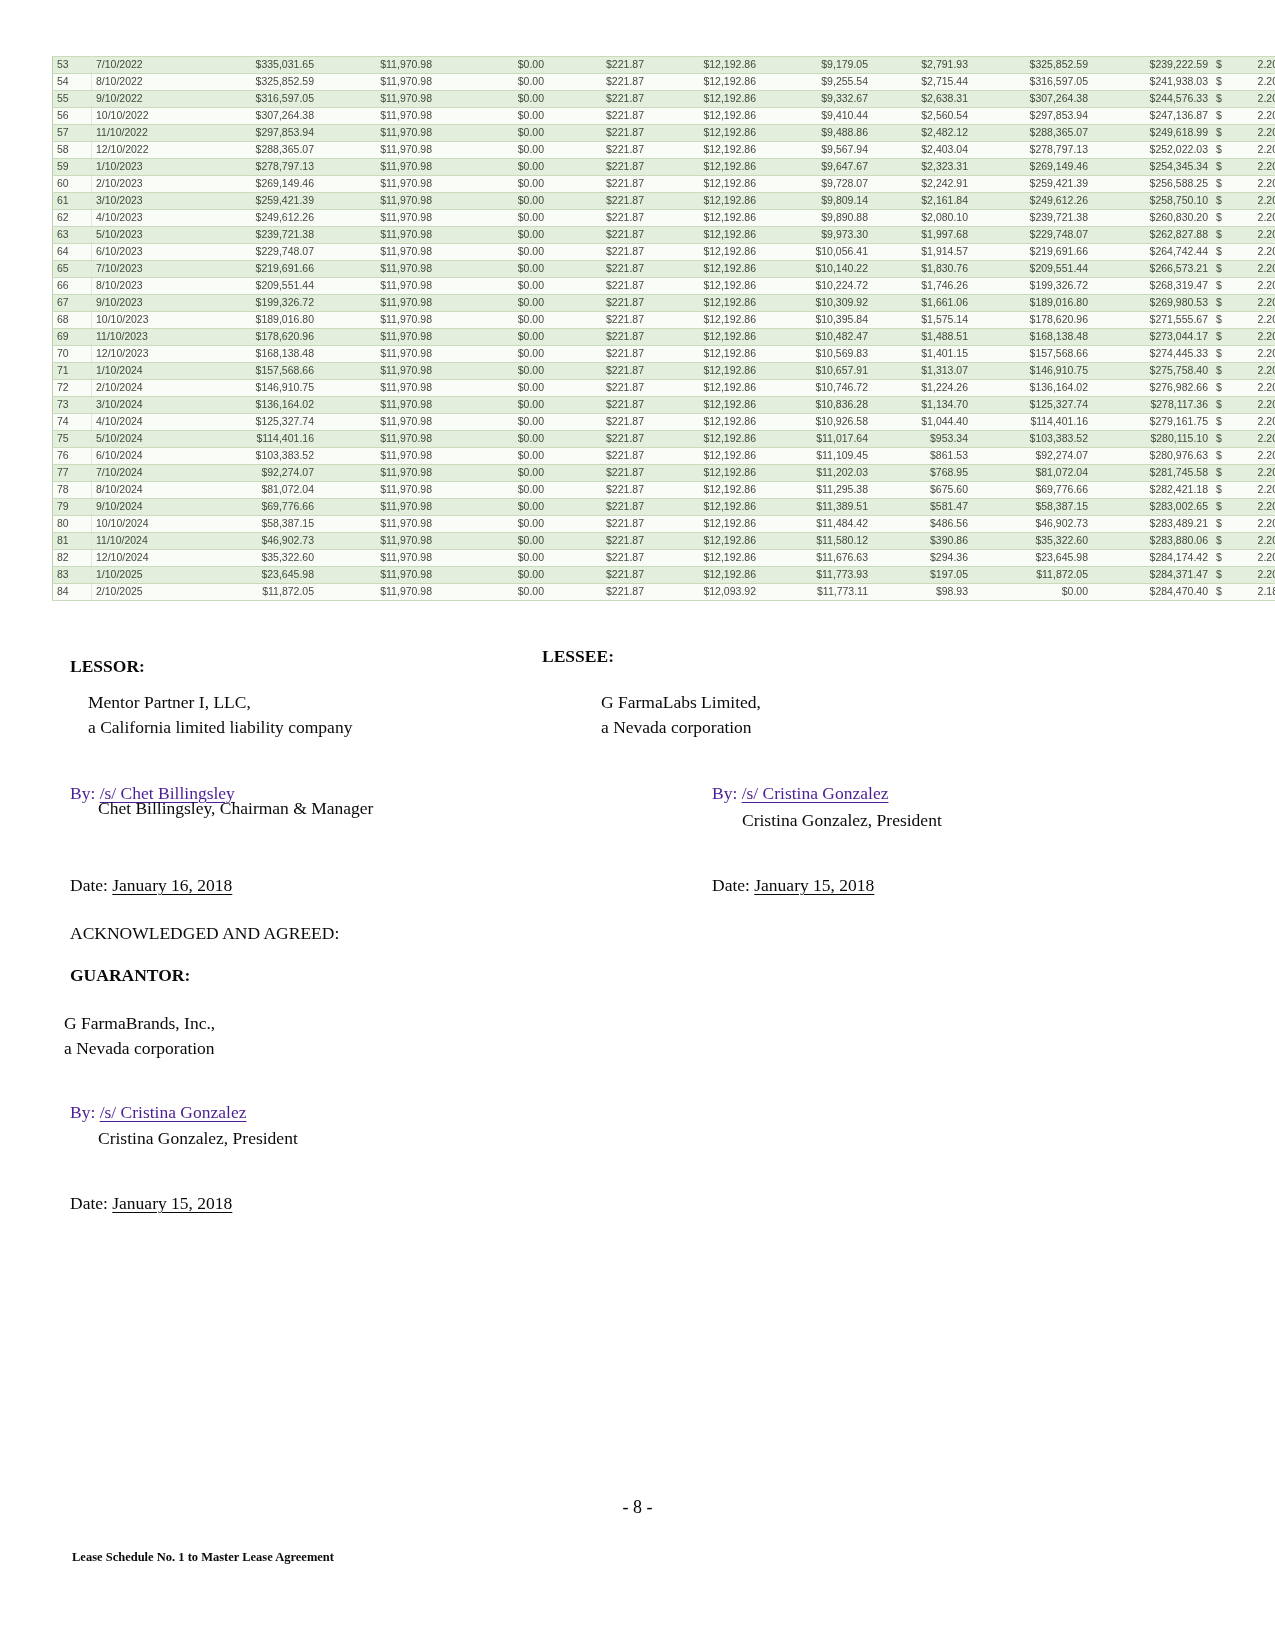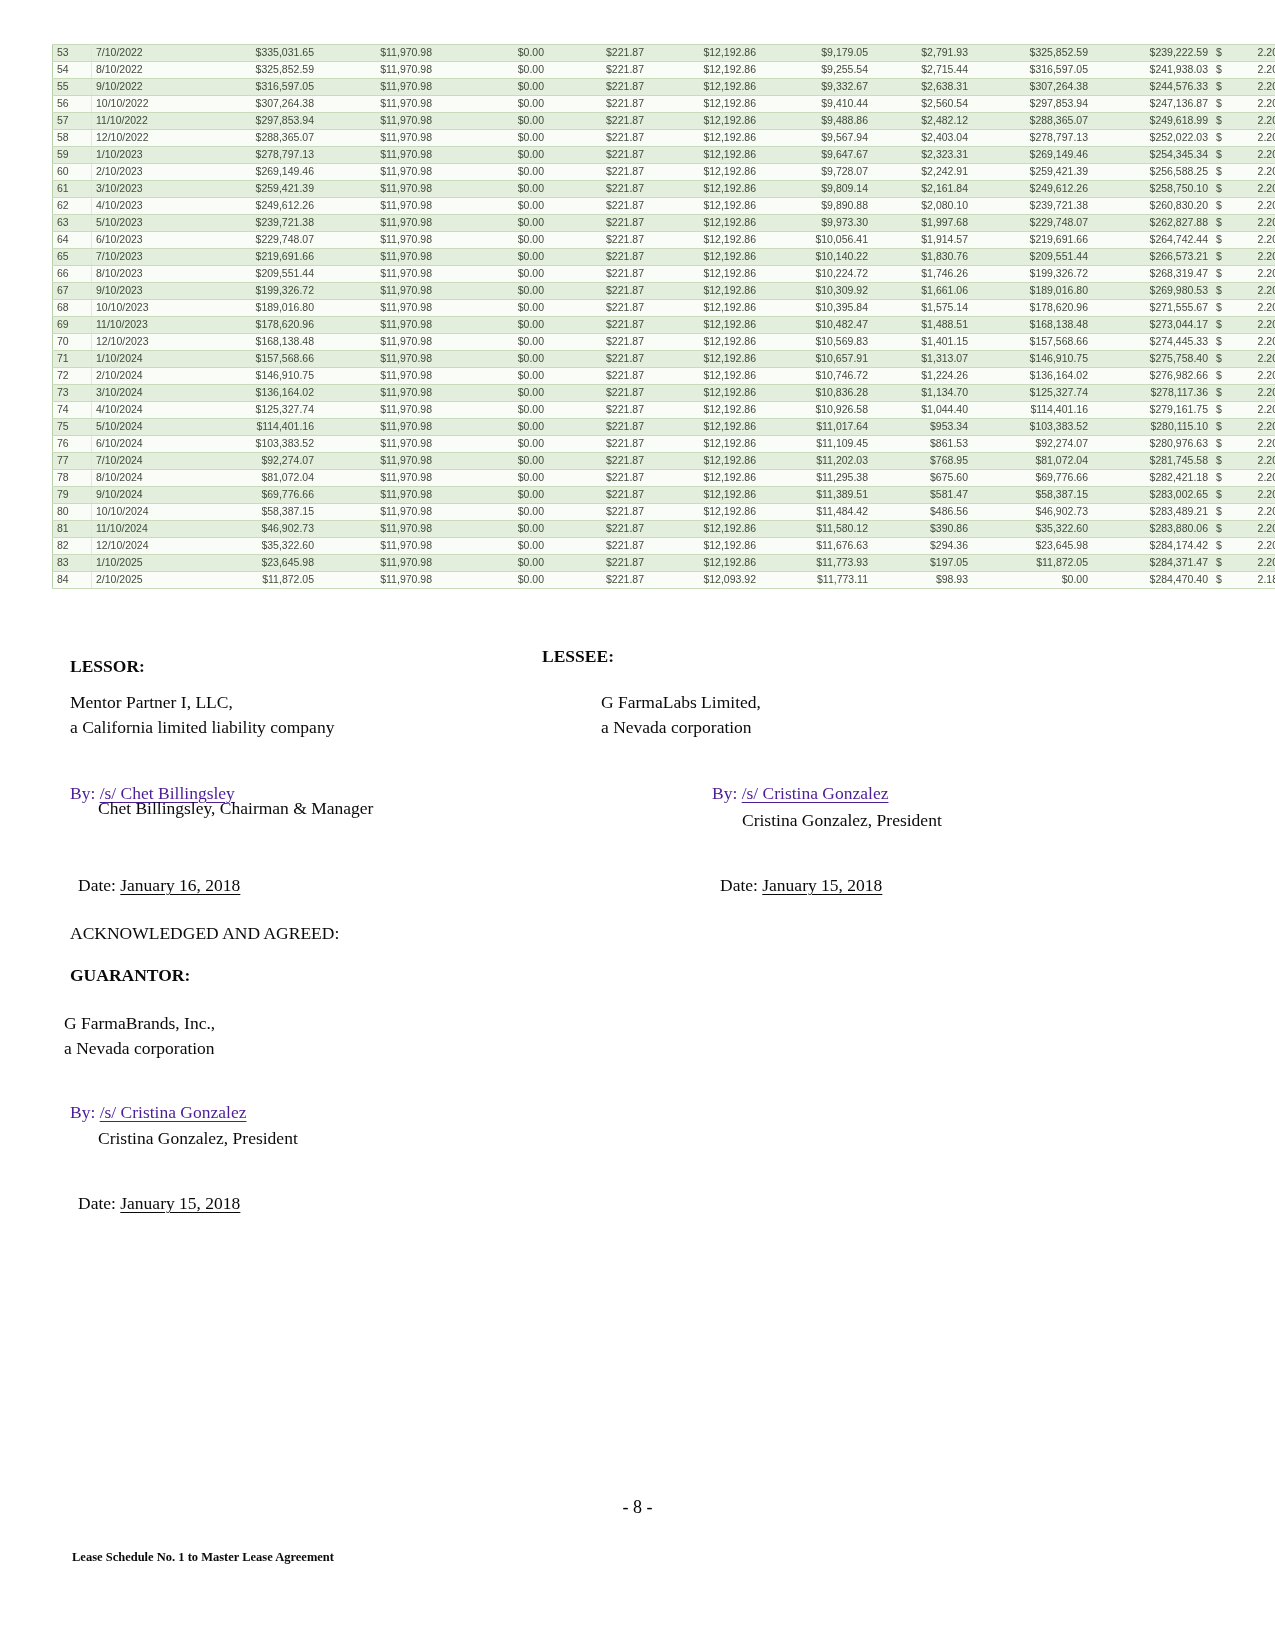--- a/index.html
+++ b/index.html
@@ -21,21 +21,21 @@
     top: 0; left: 0;
     width: 1275px;
     height: 1650px;
     background: #ffffff;
   }
 
   
   .sheet-wrap {
     position: absolute;
     left: 52px;
-    top: 44px;
+    top: 56px;
     width: 1040px;
   }
   table.sheet {
     border-collapse: collapse;
     width: 1040px;
     font-family: "Liberation Sans", sans-serif;
     font-size: 10.5px;
     color: #3f4a3a;
     table-layout: fixed;
   }
@@ -113,21 +113,20 @@
     font-size: 17.5px;
     color: #0a0a0a;
     white-space: nowrap;
   }
   .date-line {
     position: absolute;
     font-family: "Liberation Serif", serif;
     font-size: 17.5px;
     color: #0a0a0a;
     white-space: nowrap;
-    margin-left: 8px;
   }
   .date-line .u {
     text-decoration: underline;
     text-underline-offset: 3px;
   }
 
   
   .page-number {
     position: absolute;
     left: 0; right: 0;
@@ -633,21 +632,21 @@
             <td class="c-cum c-num">$284,470.40</td>
             <td class="c-dollar">$</td>
             <td class="c-rate">2.18</td>
           </tr>
         </tbody>
     </table>
   </div>
 
 
   <div class="block-label" style="left:70px; top:656px;">LESSOR:</div>
-  <div class="block-text" style="left:70px; top:690px;">Mentor Partner I, LLC,
+  <div class="block-text" style="left:88px; top:690px;">Mentor Partner I, LLC,
 a California limited liability company</div>
   <div class="sig-line" style="left:70px; top:783px;">
     <span>By:</span>
     <span class="u" style="display:inline-block;min-width:320px;">/s/ Chet Billingsley</span>
   </div>
   <div class="sig-name" style="left:98px; top:798px;">Chet Billingsley, Chairman &amp; Manager</div>
   <div class="date-line" style="left:70px; top:875px;">
     <span>Date:</span>
     <span class="u" style="display:inline-block;min-width:315px;">January 16, 2018</span>
   </div>

